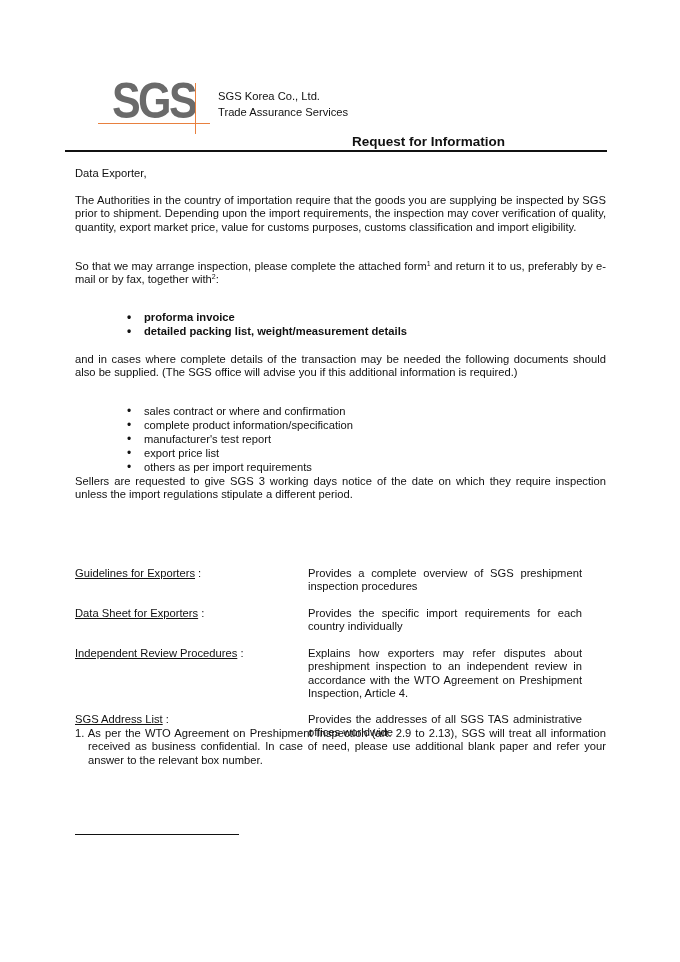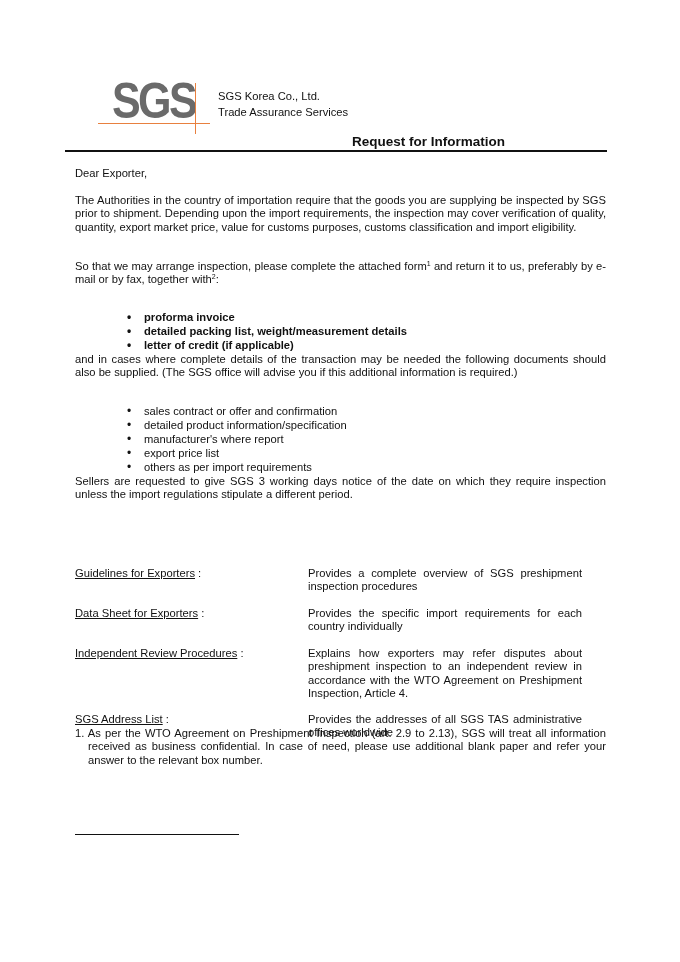--- a/index.html
+++ b/index.html
@@ -172,40 +172,39 @@
     <div class="logo-vline"></div>
   </div>
   <div class="company">
     <div>SGS Korea Co., Ltd.</div>
     <div>Trade Assurance Services</div>
   </div>
 
   <div class="title-rule"></div>
   <div class="doc-title">Request for Information</div>
 
-  <div class="p" style="top:167px;">Dear Exporter,</div>
+  <div class="p" style="top:167px;">Data Exporter,</div>
 
   <div class="p" style="top:194px;">The Authorities in the country of importation require that the goods you are supplying be inspected by SGS prior to shipment. Depending upon the import requirements, the inspection may cover verification of quality, quantity, export market price, value for customs purposes, customs classification and import eligibility.</div>
 
   <div class="p" style="top:260px;">
     <span>So that we may arrange inspection, please complete the attached form</span><sup>1</sup><span> and return it to us, preferably by e-mail or by fax, together with</span><sup>2</sup><span>:</span>
   </div>
 
   <ul class="bullets bold" style="top:298px;">
     <li>proforma invoice</li>
     <li>detailed packing list, weight/measurement details</li>
-    <li>letter of credit (if applicable)</li>
   </ul>
 
   <div class="p" style="top:353px;">and in cases where complete details of the transaction may be needed the following documents should also be supplied. (The SGS office will advise you if this additional information is required.)</div>
 
   <ul class="bullets" style="top:392px;">
-    <li>sales contract or offer and confirmation</li>
-    <li>detailed product information/specification</li>
-    <li>manufacturer's where report</li>
+    <li>sales contract or where and confirmation</li>
+    <li>complete product information/specification</li>
+    <li>manufacturer's test report</li>
     <li>export price list</li>
     <li>others as per import requirements</li>
   </ul>
 
   <div class="p" style="top:475px;">Sellers are requested to give SGS 3 working days notice of the date on which they require inspection unless the import regulations stipulate a different period.</div>
 
 
   <div class="pub" style="top:567px;">
     <div class="pub-name"><u>Guidelines for Exporters</u><span> :</span></div>
     <div class="pub-desc">Provides a complete overview of SGS preshipment inspection procedures</div>

